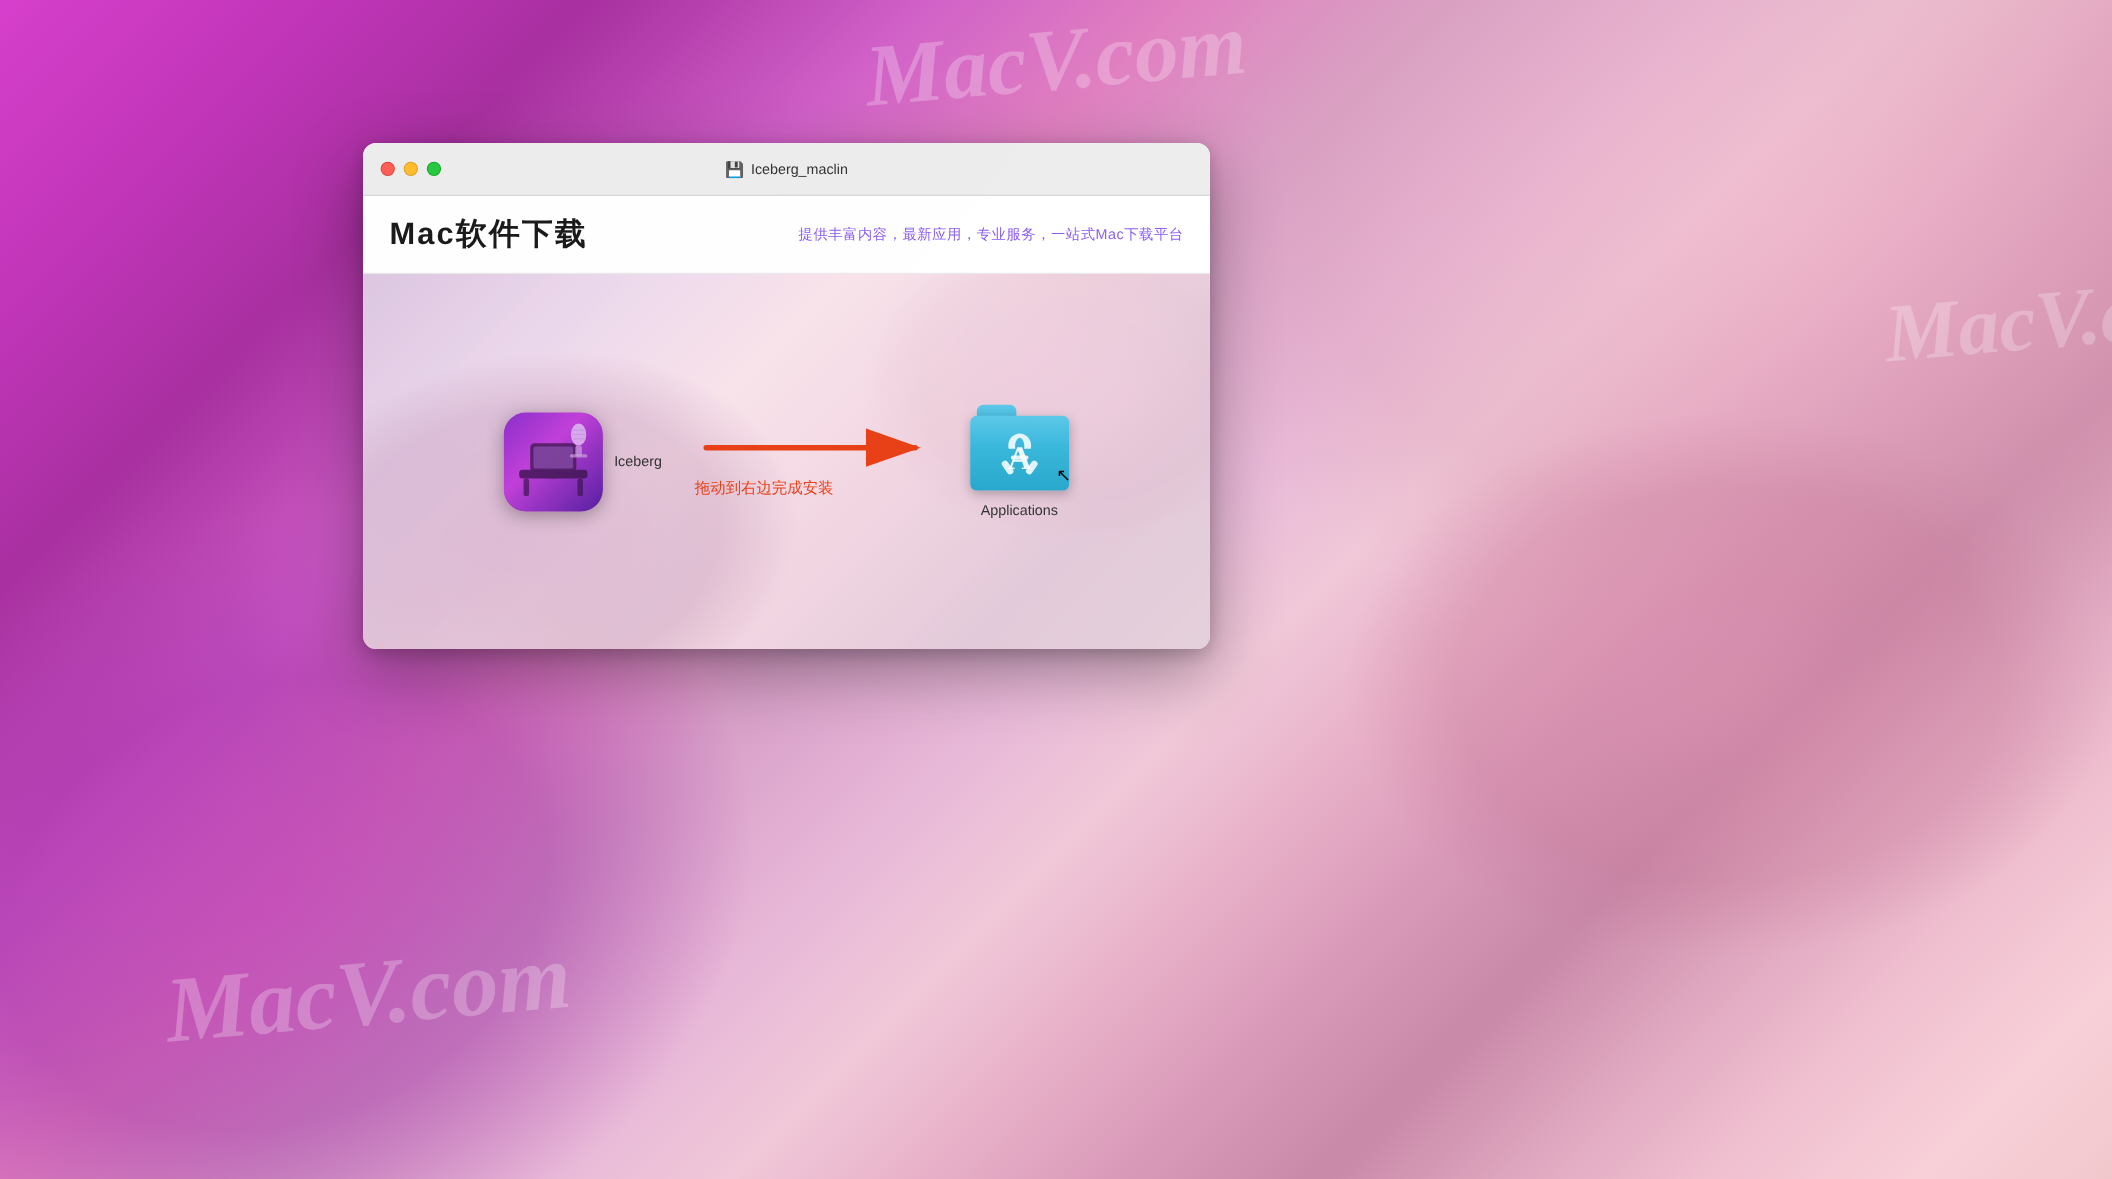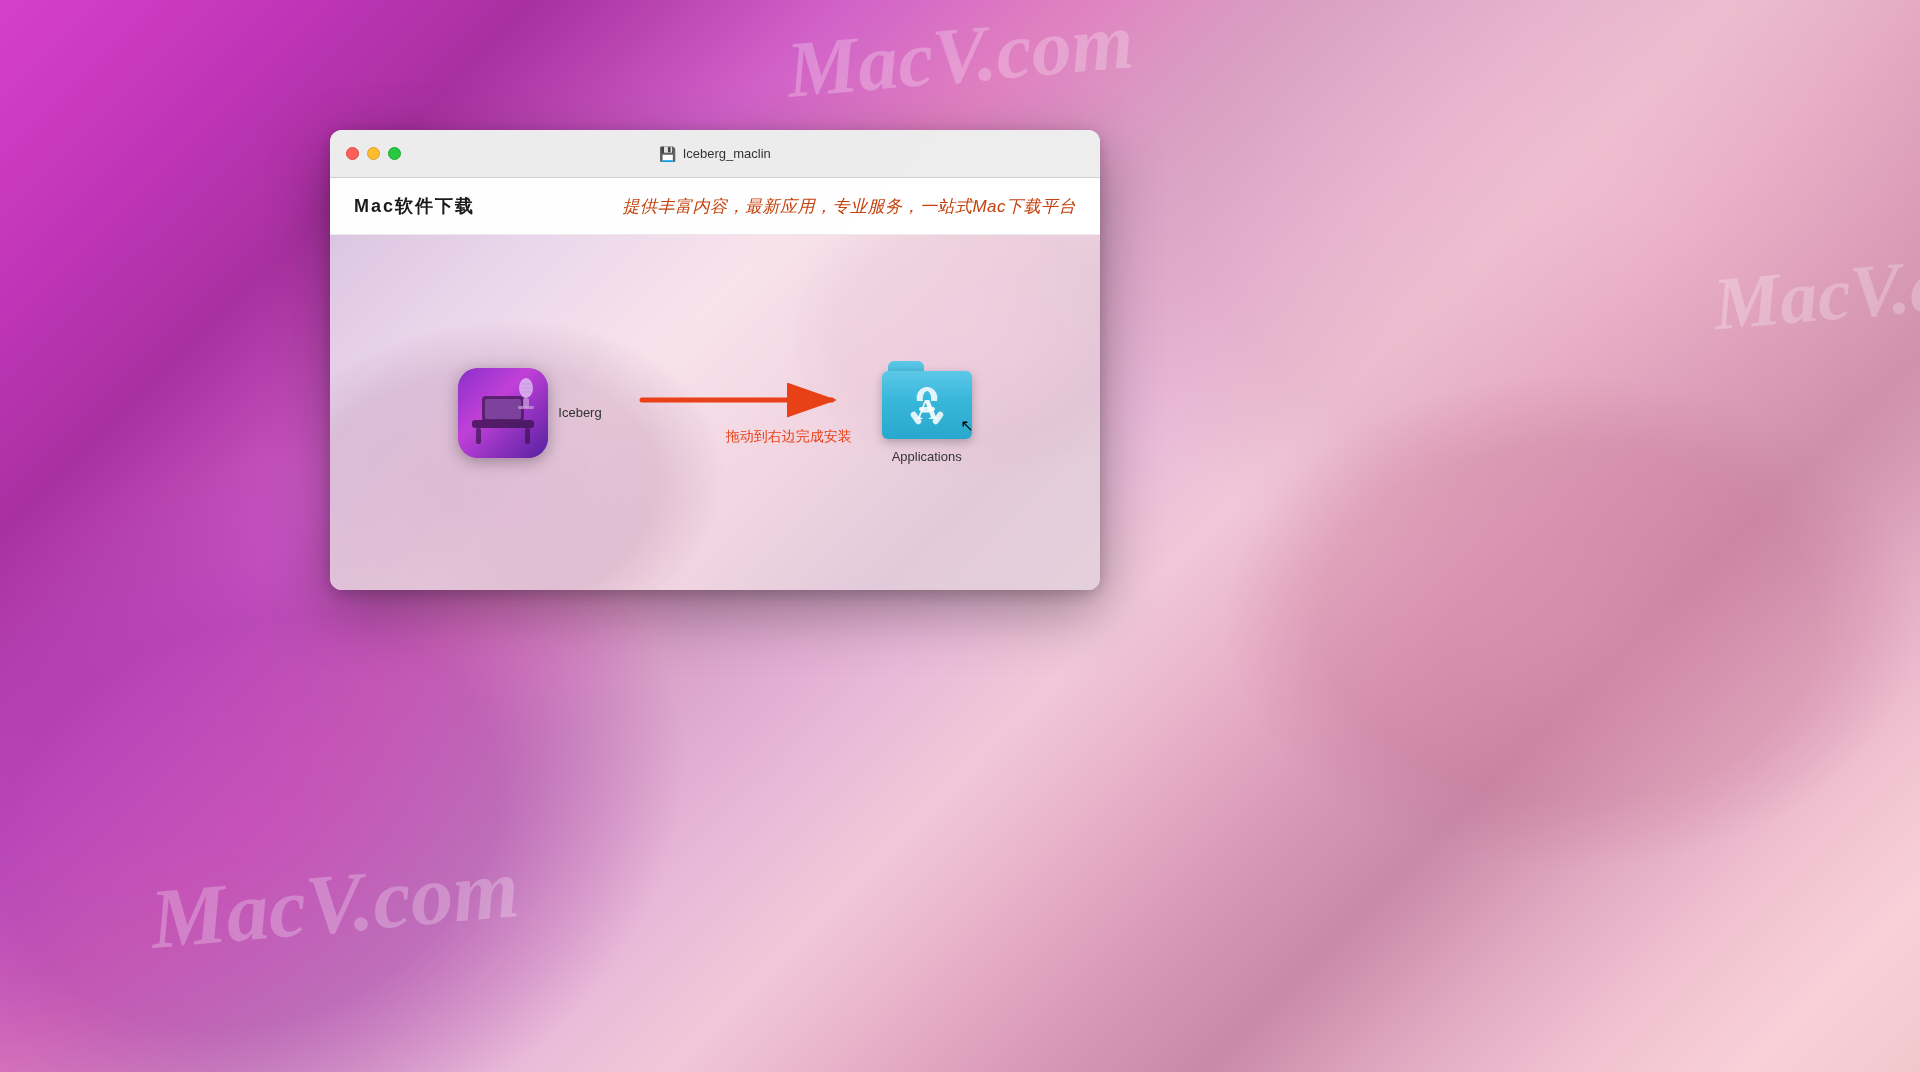--- a/index.html
+++ b/index.html
@@ -169,31 +169,30 @@
     .header-bar {
       padding: 16px 24px;
       display: flex;
       align-items: center;
       justify-content: space-between;
       background: rgba(255,255,255,0.95);
       border-bottom: 1px solid rgba(0,0,0,0.08);
     }
 
     .header-title {
-      font-size: 18px;
+      font-size: 28px;
       font-weight: 600;
       color: #1a1a1a;
       letter-spacing: 2px;
     }
 
     .header-subtitle {
-      font-size: 17px;
-      color: #c2410c;
+      font-size: 13px;
+      color: #8b5cf6;
       letter-spacing: 0.5px;
-      font-style: italic;
     }
 
     
     .dmg-area {
       flex: 1;
       position: relative;
       overflow: hidden;
     }
 
     
@@ -277,21 +276,21 @@
     .icon-label {
       font-size: 13px;
       color: #333;
       font-weight: 400;
       text-align: center;
     }
 
     
     .arrow-container {
       display: flex;
-      align-items: flex-end;
+      align-items: flex-start;
       flex-direction: column;
       gap: 8px;
       padding: 0 30px;
     }
 
     .arrow-svg {
       width: 220px;
       height: 40px;
     }
 

